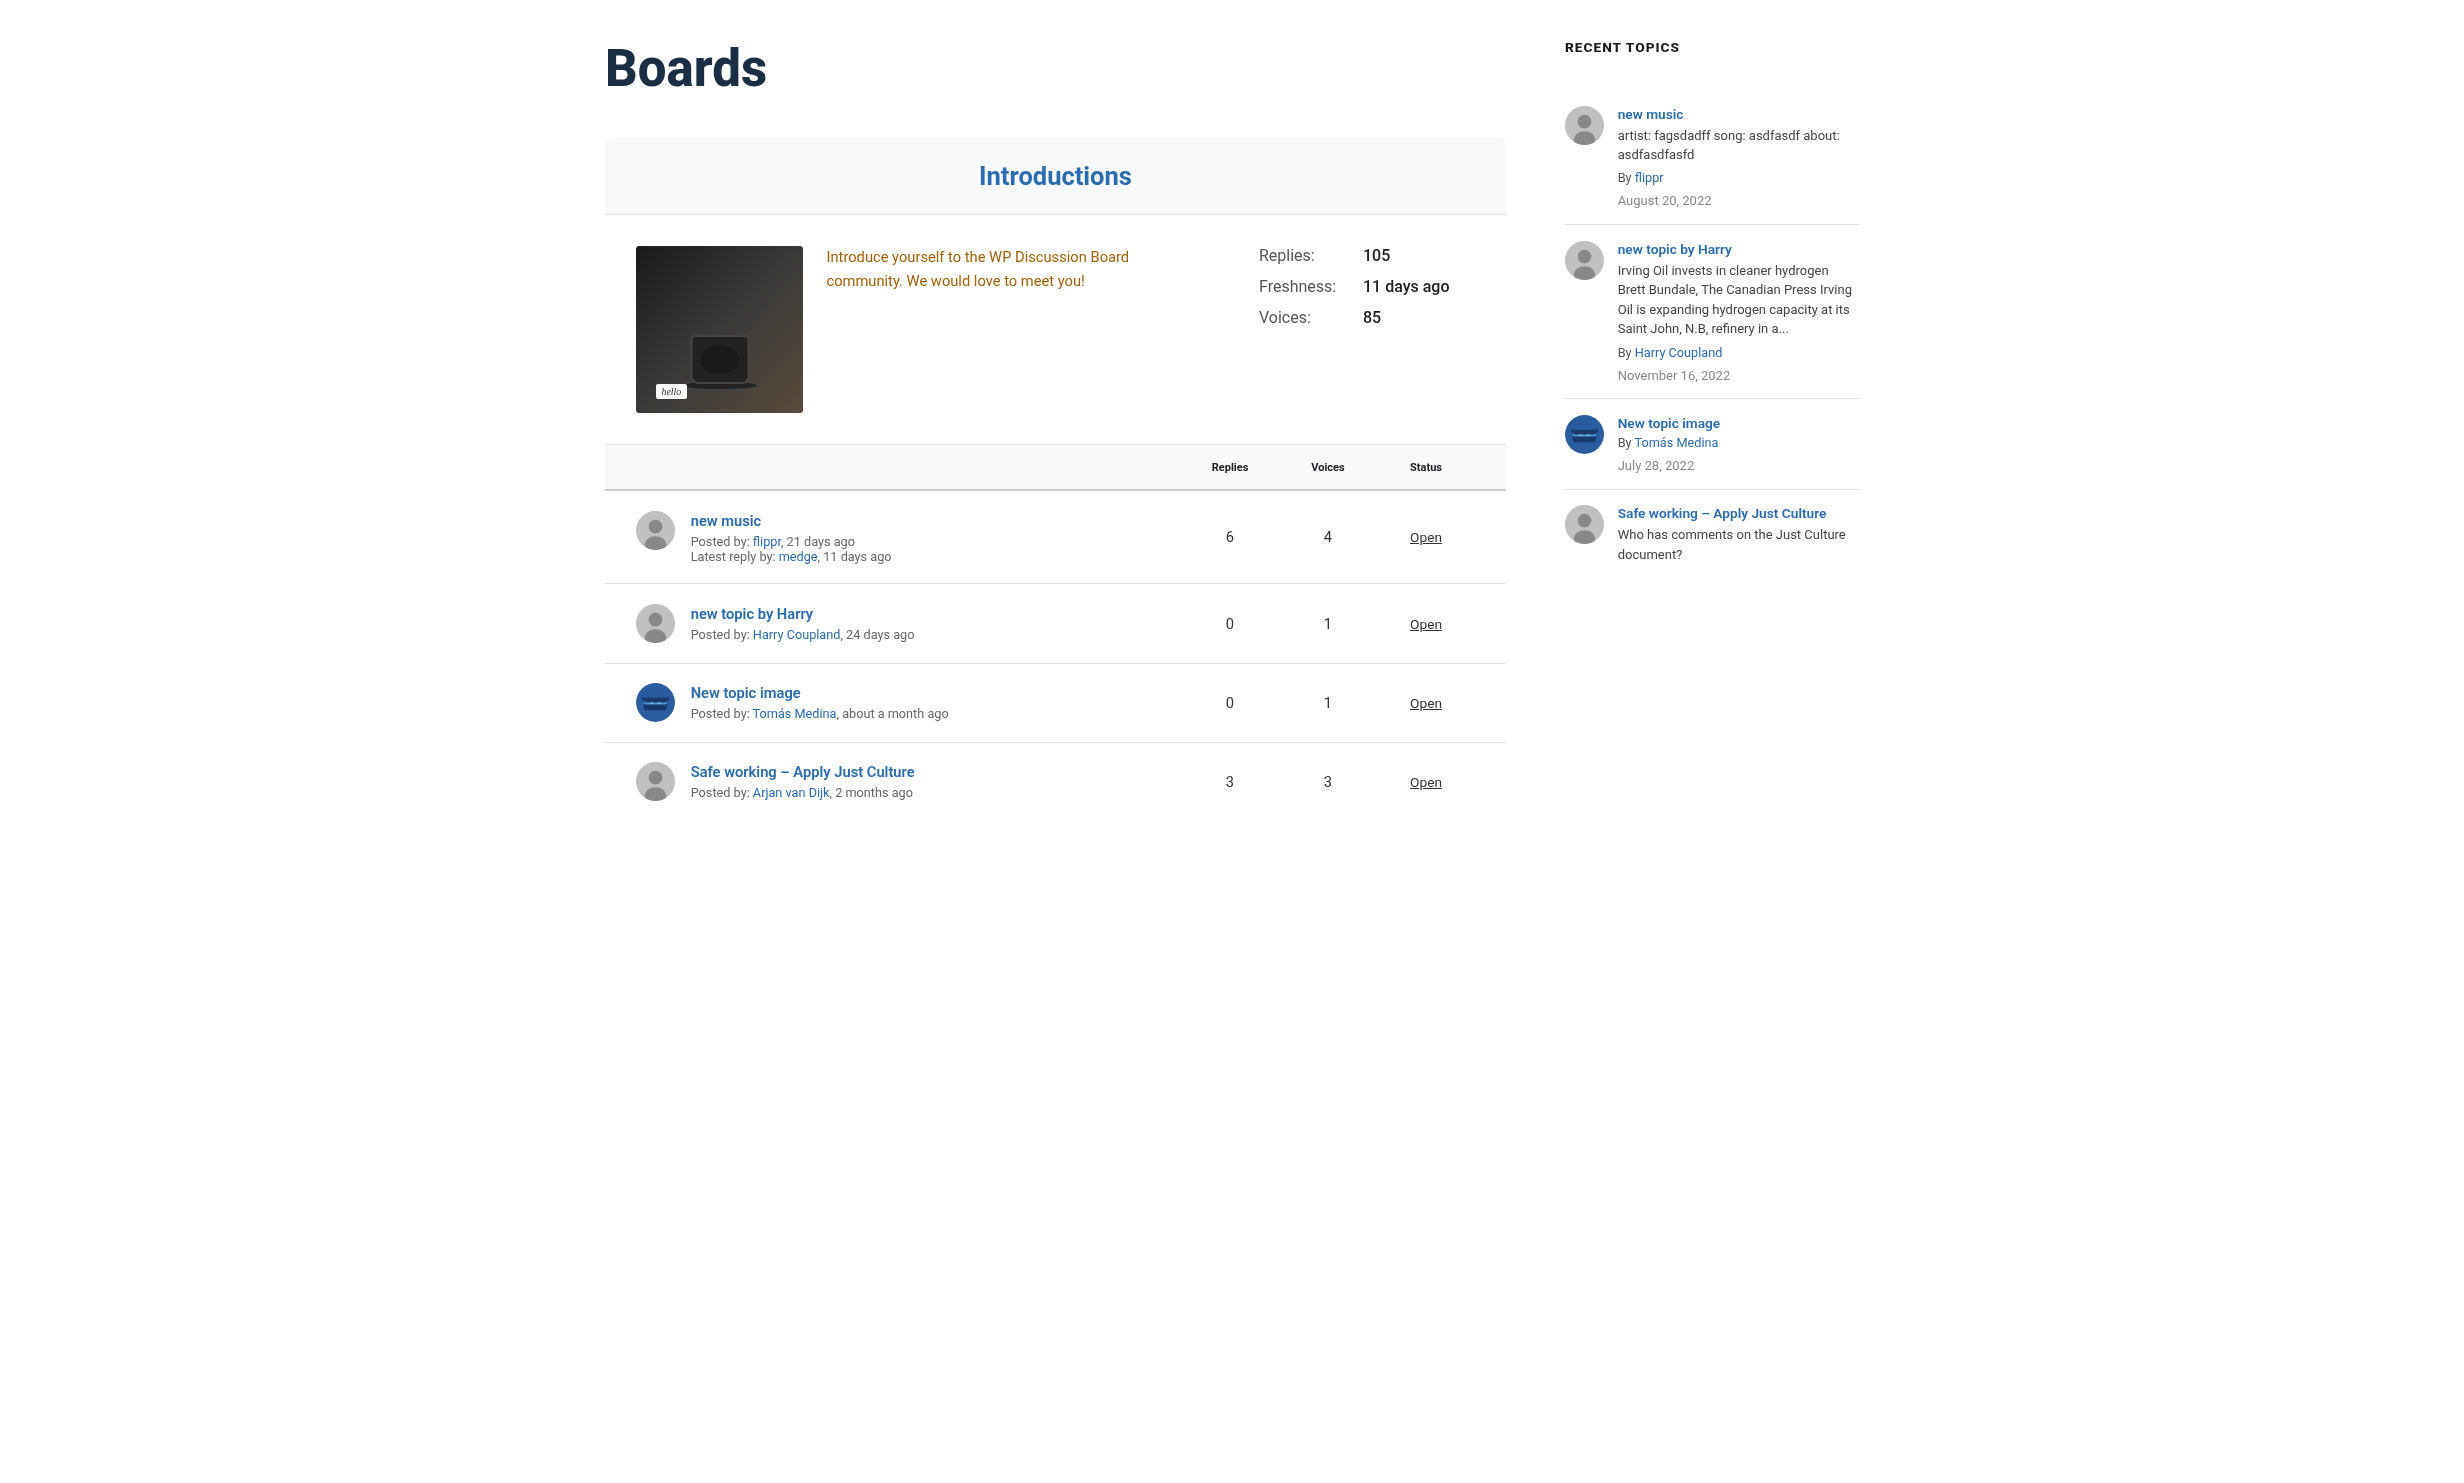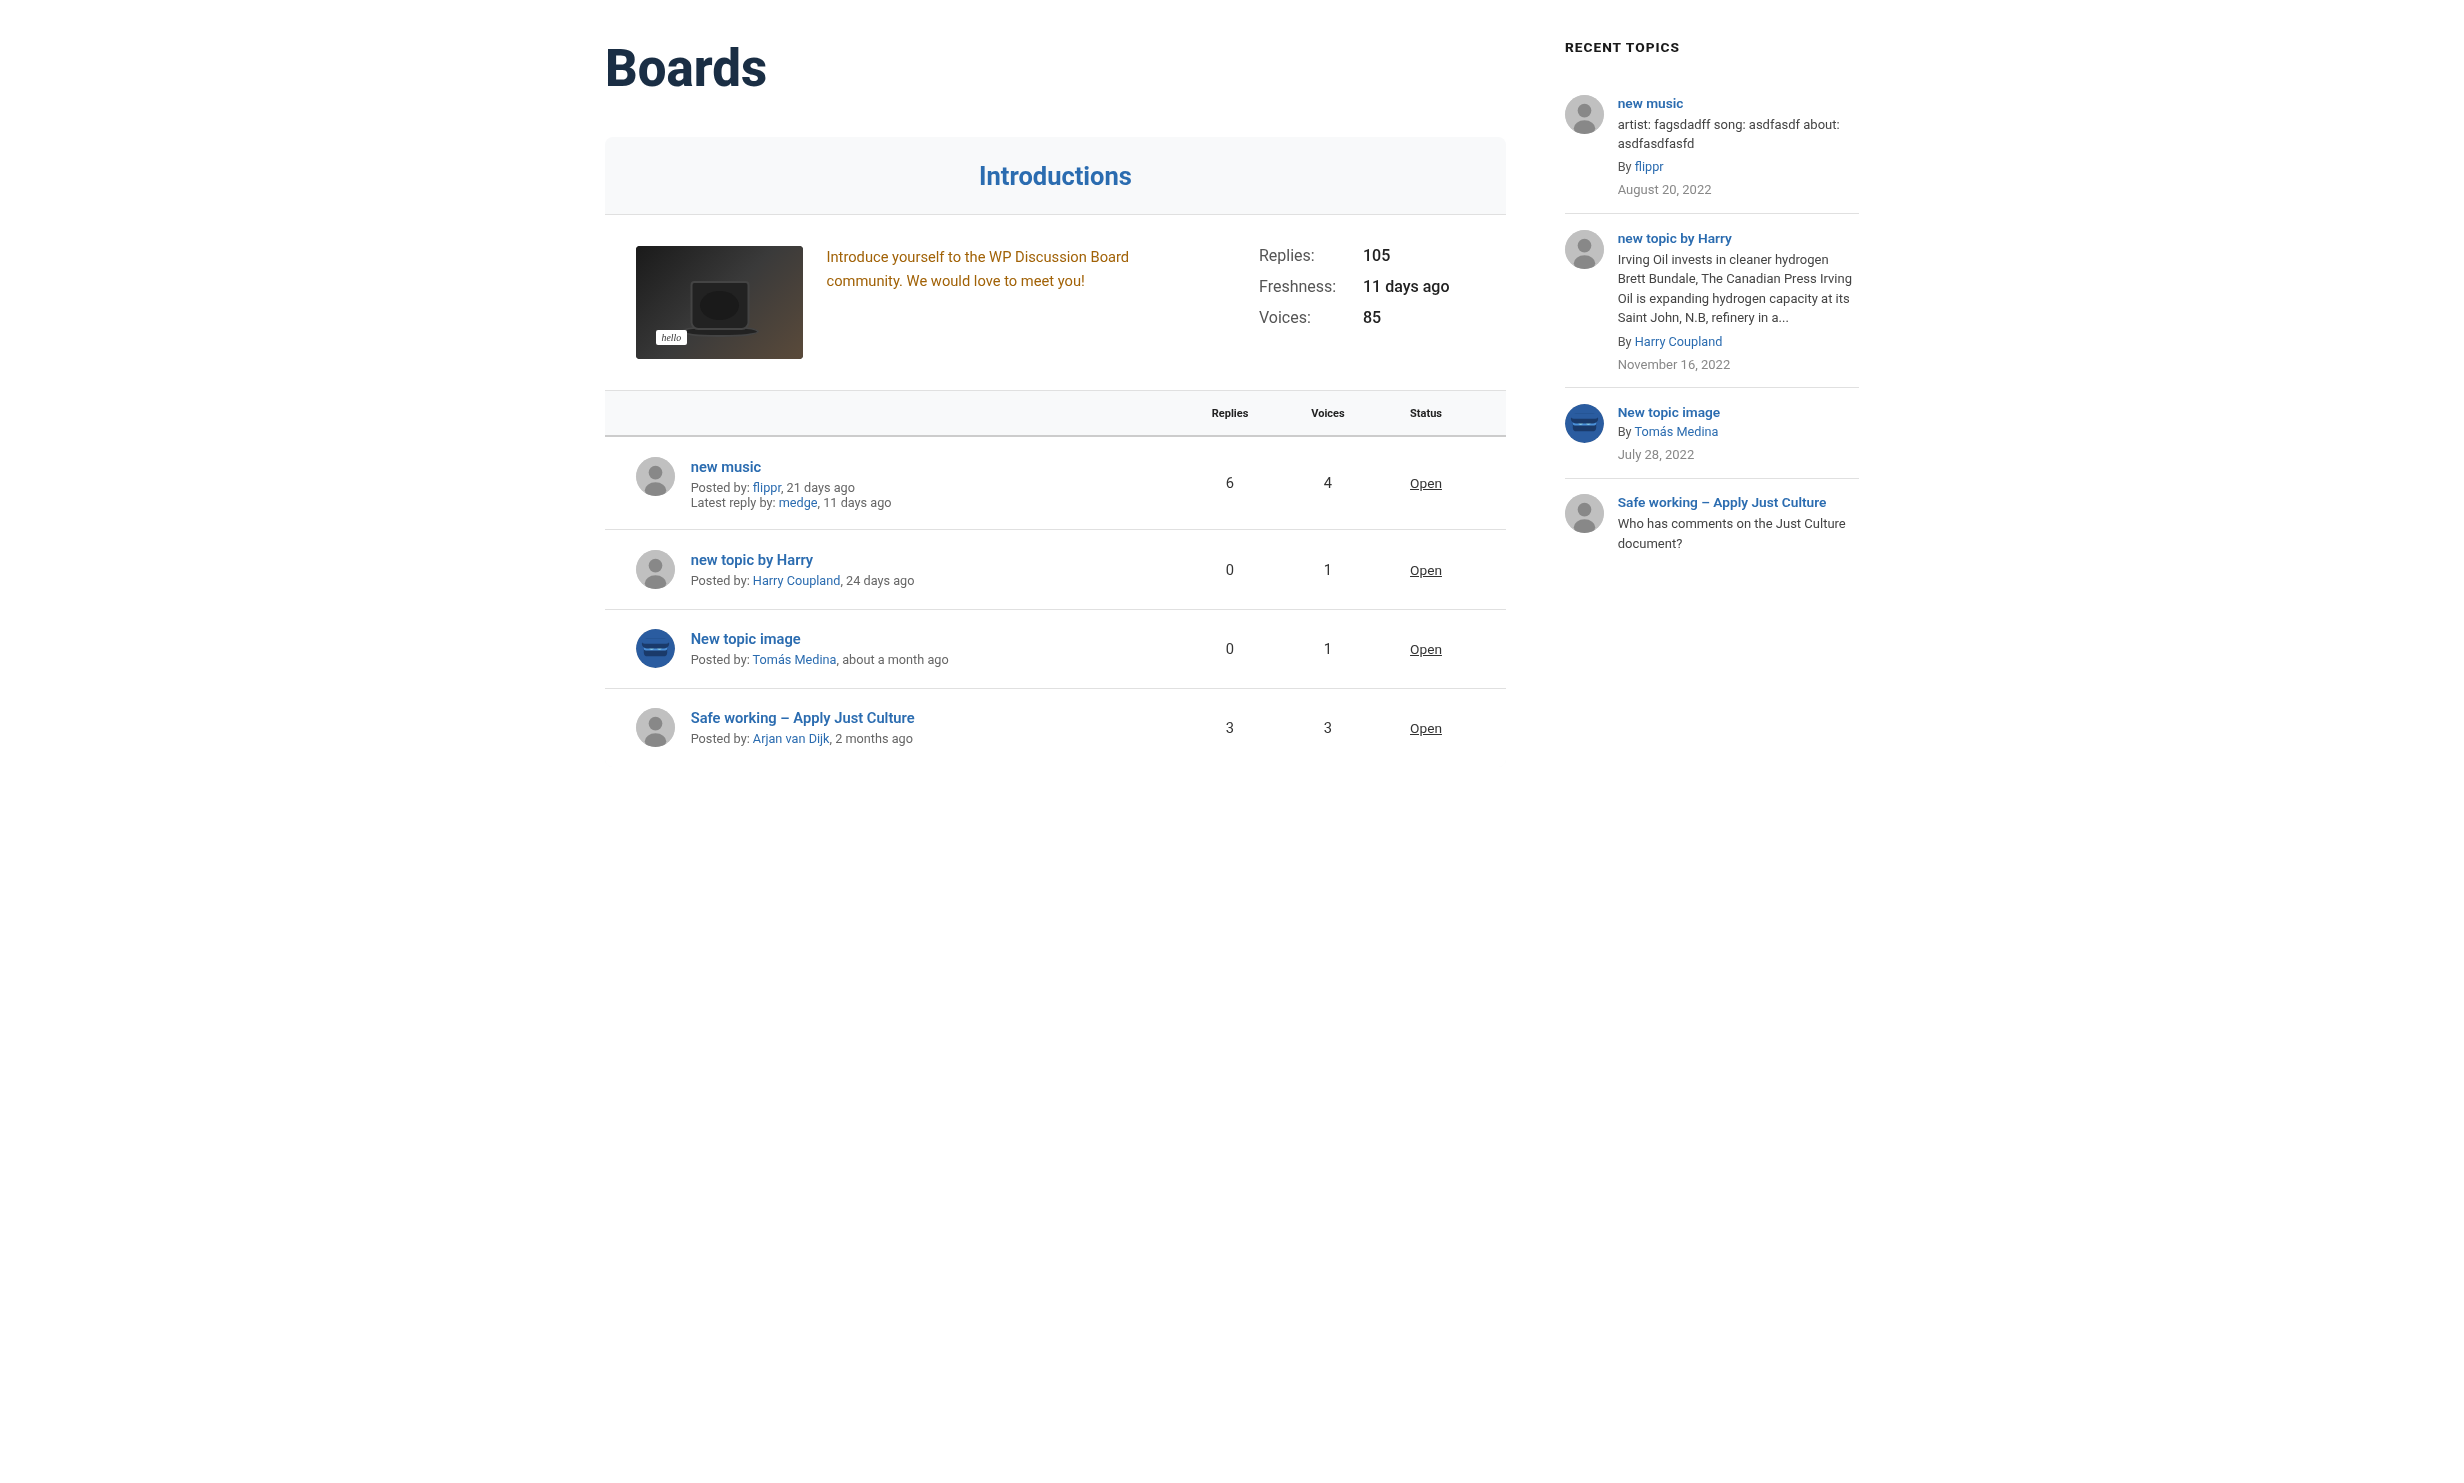--- a/index.html
+++ b/index.html
@@ -44,21 +44,21 @@
     }
     .board-description {
       display: flex;
       gap: 23.5px;
       padding: 31px;
       border-bottom: 1px solid #e0e0e0;
       background: #fff;
     }
     .board-image {
       width: 167px;
-      height: 113px;
+      height: 167px;
       flex-shrink: 0;
       background: #2a2a2a;
       border-radius: 3.9px;
       overflow: hidden;
       position: relative;
     }
     .coffee-image {
       width: 100%;
       height: 100%;
       background: linear-gradient(135deg, #1a1a1a 0%, #3a3a3a 50%, #5a4a3a 100%);
@@ -217,21 +217,21 @@
     
     .sidebar {
       width: 294px;
       flex-shrink: 0;
     }
     .sidebar-title {
       font-size: 13.7px;
       font-weight: 800;
       letter-spacing: 1px;
       color: #1a1a1a;
-      margin-bottom: 24px;
+      margin-bottom: 35px;
       text-transform: uppercase;
     }
     .recent-topic-item {
       display: flex;
       gap: 13.7px;
       padding: 15.7px 0;
       border-bottom: 1px solid #e0e0e0;
     }
     .recent-topic-item:last-child {
       border-bottom: none;

